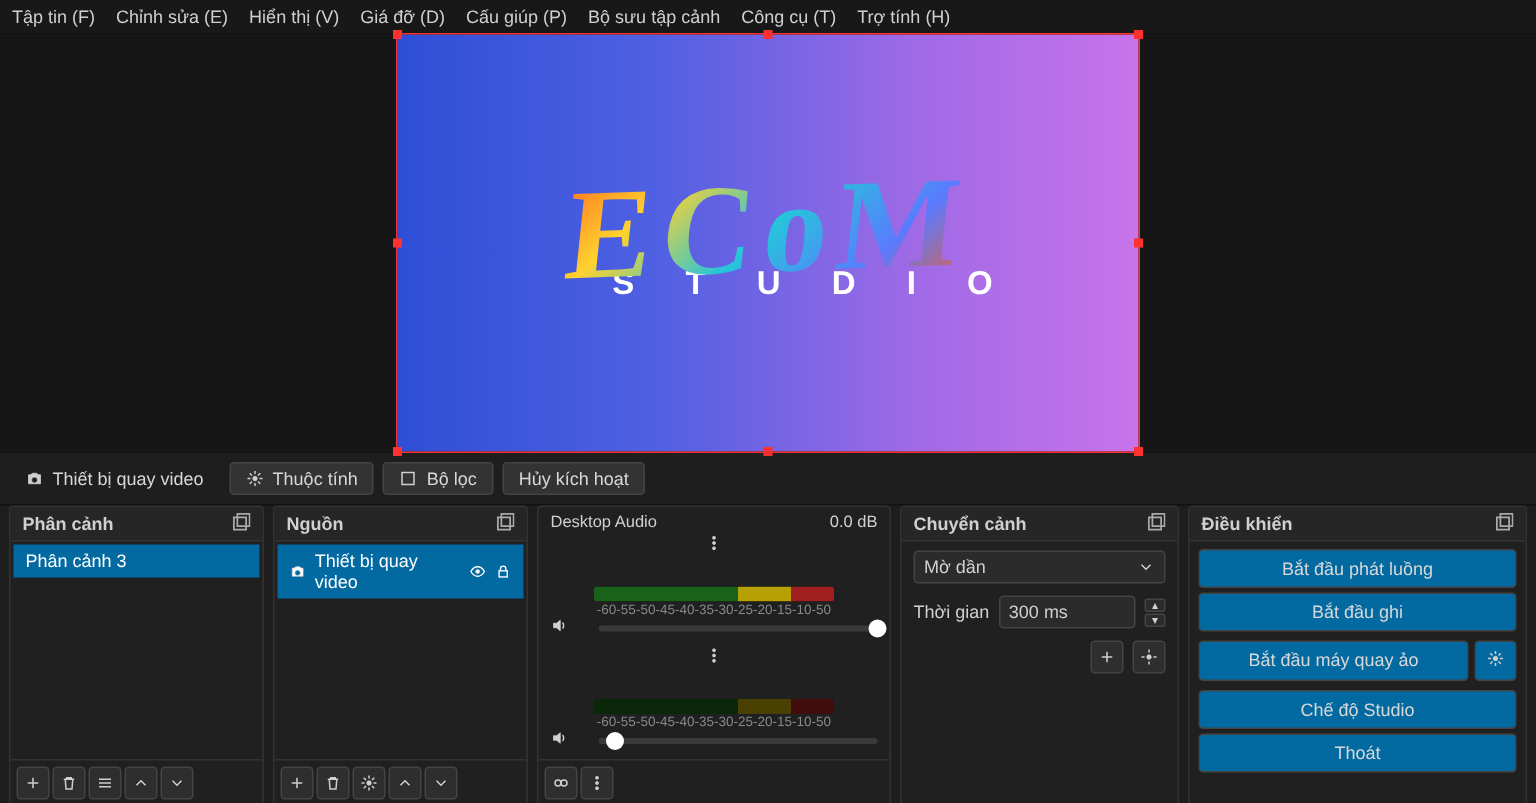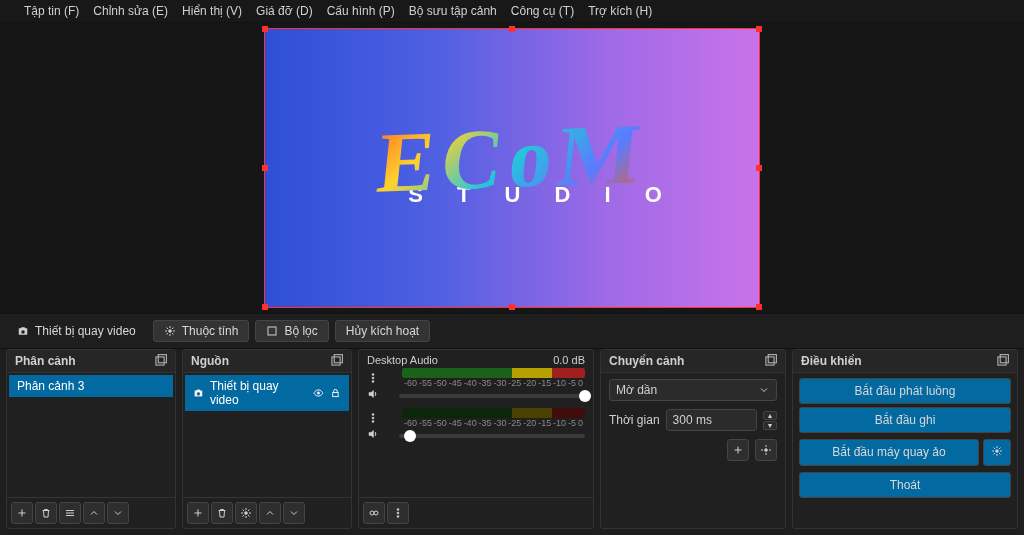--- a/index.html
+++ b/index.html
@@ -11,21 +11,21 @@
     width: 1024px;
     height: 535px;
     overflow: hidden;
     display: flex;
     flex-direction: column;
   }
   
   .menubar {
     display: flex;
     gap: 14px;
-    padding: 4px 24px;
+    padding: 4px 8px;
     background: #181818;
     border-bottom: 1px solid #111;
   }
   .menubar span { cursor: default; }
   
   .preview-area {
     height: 290px;
     background: #161616;
     display: flex;
     justify-content: center;
@@ -101,21 +101,21 @@
 
   .list-row {
     padding:4px 8px; display:flex; align-items:center; gap:6px;
   }
   .list-row.sel { background:#0369a1; color:#fff; }
   .list-row .spacer { flex:1; }
 
   
   .mixer-ch { padding:2px 6px 6px 6px; }
   .mixer-head { display:flex; justify-content:space-between; font-size:11px; margin-bottom:2px;}
-  .meter-row { display:flex; align-items:center; gap:23px; }
+  .meter-row { display:flex; align-items:center; gap:23px;flex-direction:column; }
   .meter { flex:1; height:10px; background:#111; border-radius:2px; position:relative; overflow:hidden;}
   .meter::before{
     content:""; position:absolute; inset:0;
     background: linear-gradient(90deg,#1b6b1b 0 60%, #c9b000 60% 82%, #b02020 82% 100%);
     opacity:.9;
   }
   .meter.off::before{ filter:brightness(.4); }
   .ticks { display:flex; justify-content:space-between; font-size:9px; color:#888; padding:0 2px;}
   .slider { height:4px; background:#3a3a3a; border-radius:2px; position:relative; margin:6px 0 2px 14px;}
   .slider .knob{ position:absolute; top:-4px; width:12px; height:12px; border-radius:50%; background:#fff;}
@@ -144,24 +144,24 @@
   .popout{ width:14px;height:14px; }
 </style>
 </head>
 <body>
 
 <div class="menubar">
   <span>Tập tin (F)</span>
   <span>Chỉnh sửa (E)</span>
   <span>Hiển thị (V)</span>
   <span>Giá đỡ (D)</span>
-  <span>Cấu hình (P)</span>
+  <span>Cấu giúp (P)</span>
   <span>Bộ sưu tập cảnh</span>
   <span>Công cụ (T)</span>
-  <span>Trợ kích (H)</span>
+  <span>Trợ tính (H)</span>
 </div>
 
 <div class="preview-area">
   <div class="preview-frame">
     <div class="handle h-tl"></div>
     <div class="handle h-t"></div>
     <div class="handle h-tr"></div>
     <div class="handle h-l"></div>
     <div class="handle h-r"></div>
     <div class="handle h-bl"></div>
@@ -454,17 +454,18 @@
       <span class="ctrl-btn">Bắt đầu ghi</span>
       <div class="ctrl-row">
         <span class="ctrl-btn">Bắt đầu máy quay ảo</span>
         <span class="ctrl-btn" style="flex:0 0 28px;">
           <svg class="icon" viewBox="0 0 24 24">
               <circle cx="12" cy="12" r="3" fill="#d0d0d0"></circle>
               <path stroke="#d0d0d0" stroke-width="2" fill="none" d="M12 2v4M12 18v4M2 12h4M18 12h4M5 5l3 3M16 16l3 3M19 5l-3 3M8 16l-3 3"></path>
             </svg>
         </span>
       </div>
+      <span class="ctrl-btn">Chế độ Studio</span>
       <span class="ctrl-btn">Thoát</span>
     </div>
   </div>
 
 </div>
 
 </body></html>

